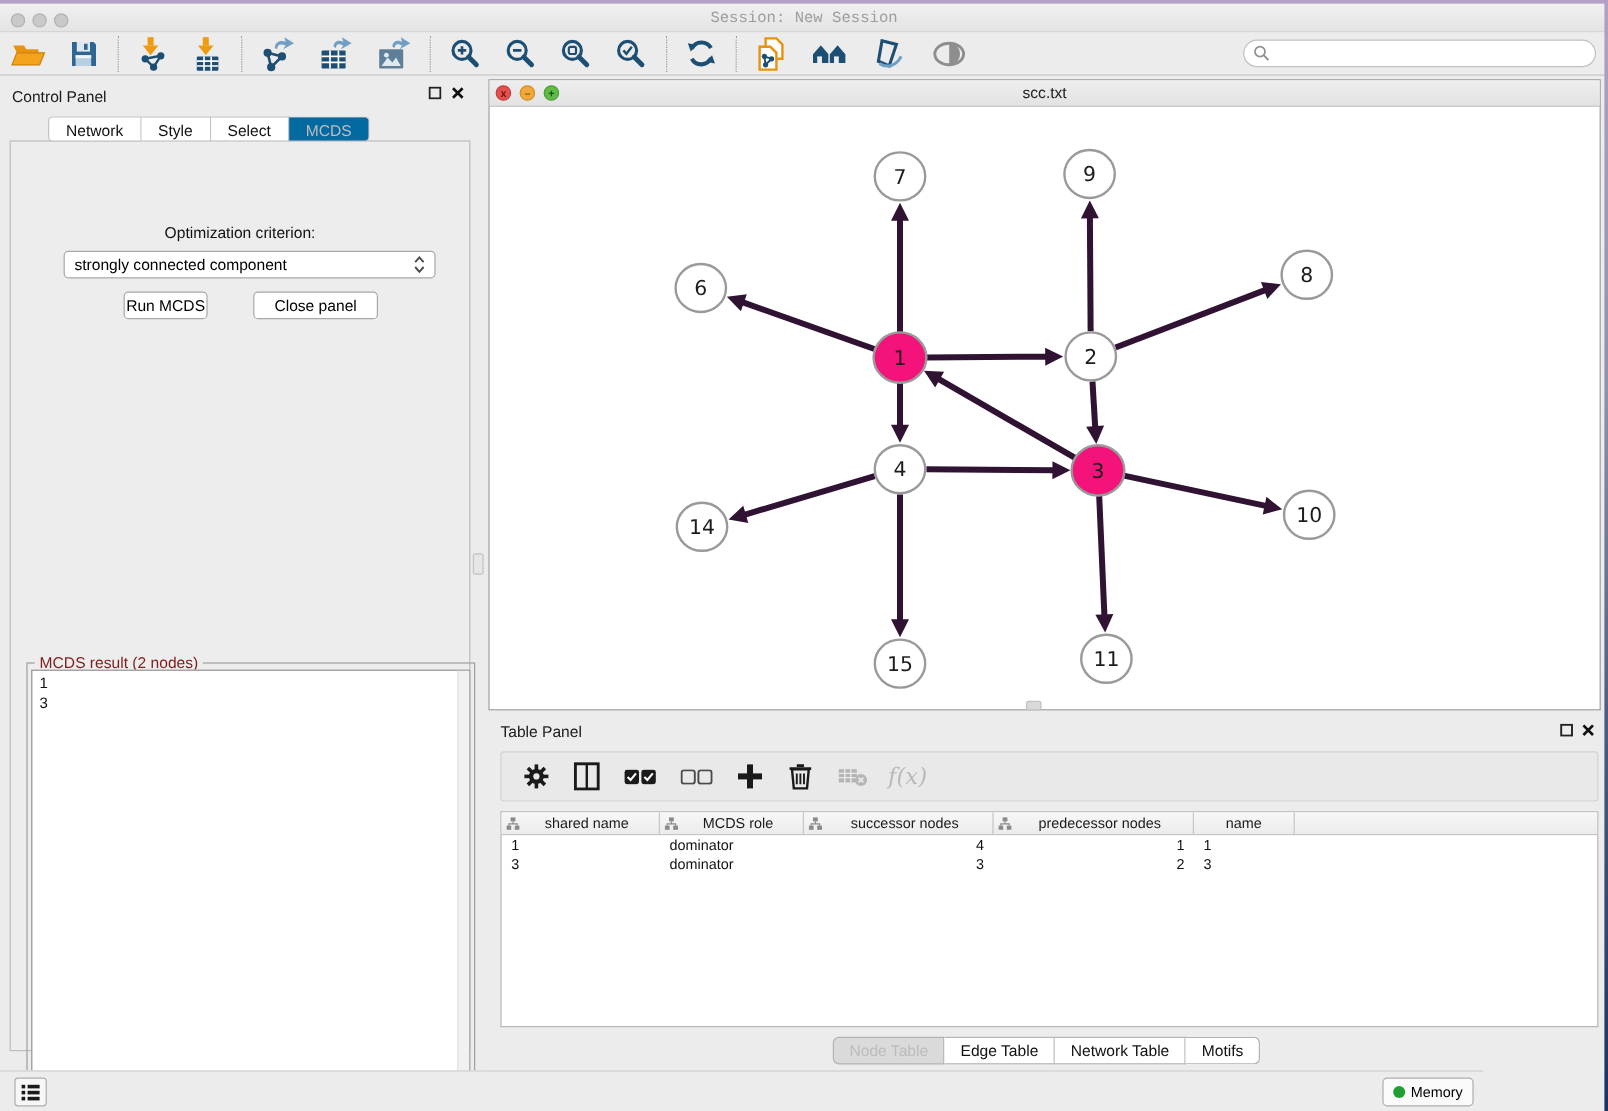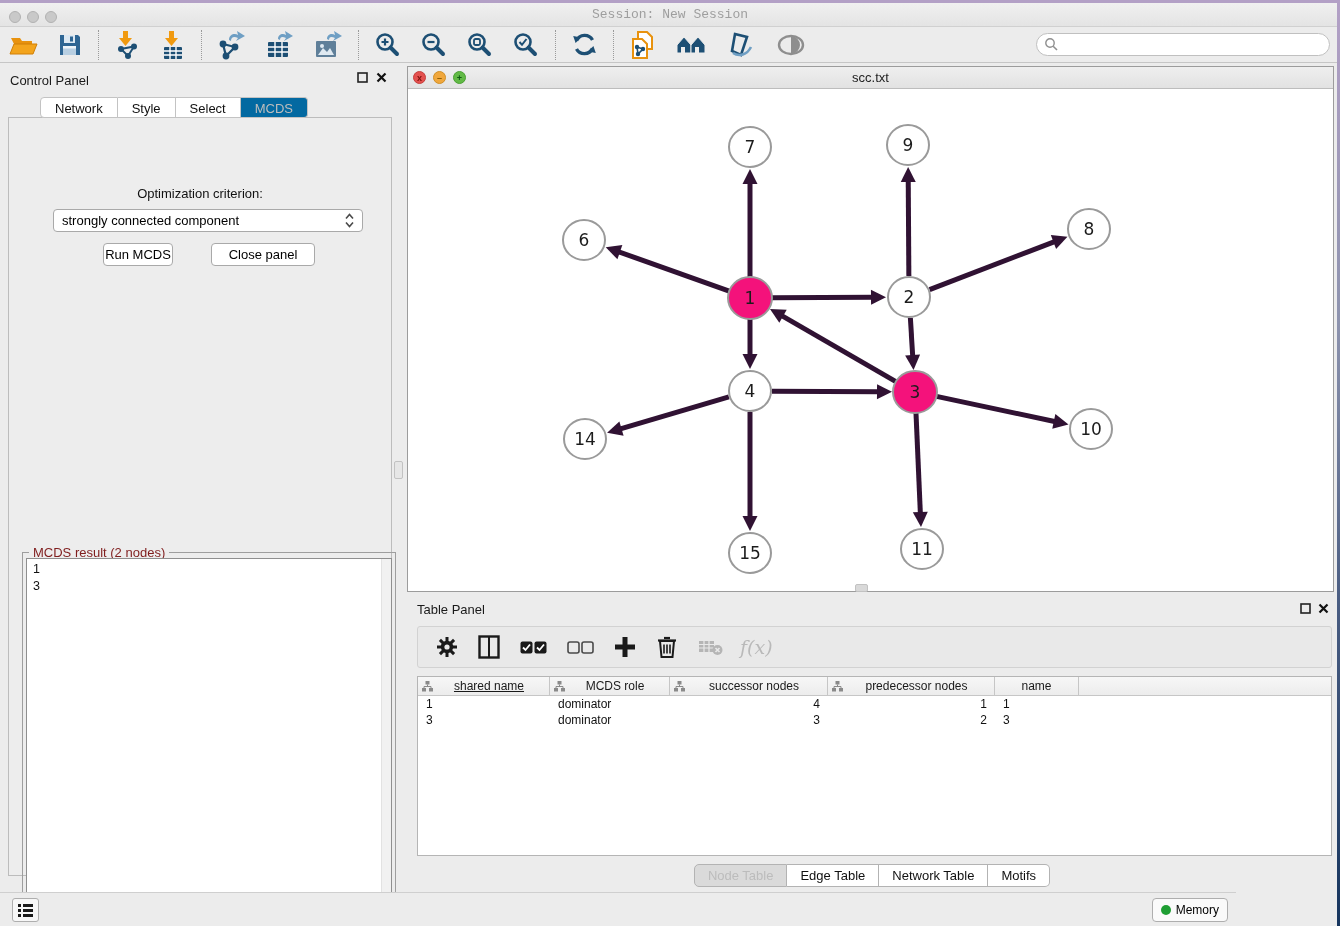--- a/index.html
+++ b/index.html
@@ -462,21 +462,21 @@
           </g>
         <circle cx="19.5" cy="12" r="5" fill="#b5b5b5"></circle>
         <path d="M17.5 10 l4 4 M21.5 10 l-4 4" stroke="#e9e9e9" stroke-width="1.6"></path>
       </svg>
     </span>
     <span id="fx-label">f(x)</span>
   </div>
 
   <div id="node-table">
     <div id="node-table-header-row">
-        <div class="th" style="width: 132px; flex: 0 0 132px; text-decoration: underline;">
+        <div class="th" style="width: 132px; flex: 0 0 132px;">
           <svg width="11" height="11" viewBox="0 0 11 11">
             <g fill="#8a8a8a">
               <rect x="3.5" y="0" width="4" height="3.5"></rect>
               <rect x="0" y="7" width="4" height="3.5"></rect>
               <rect x="7" y="7" width="4" height="3.5"></rect>
             </g>
             <path d="M5.5 3.5 V5.5 M2 7 V5.5 H9 V7" fill="none" stroke="#8a8a8a" stroke-width="1"></path>
           </svg>
           <span class="thlabel">shared name</span>
         </div>

